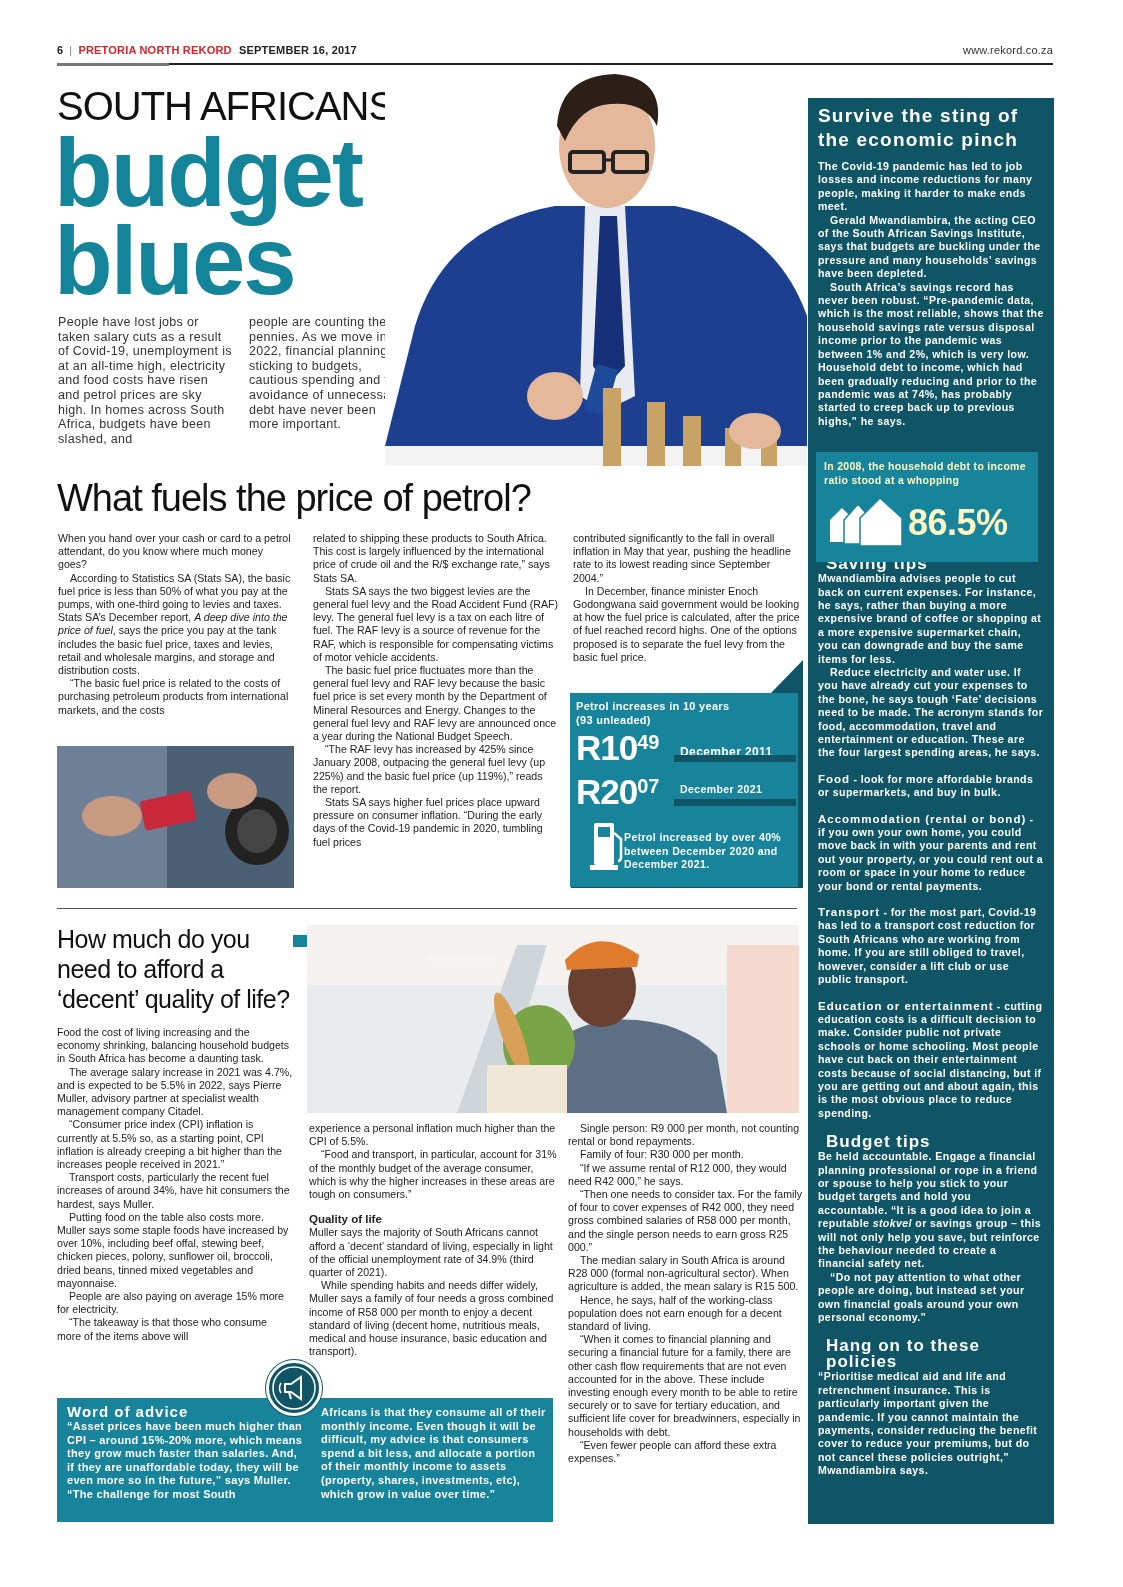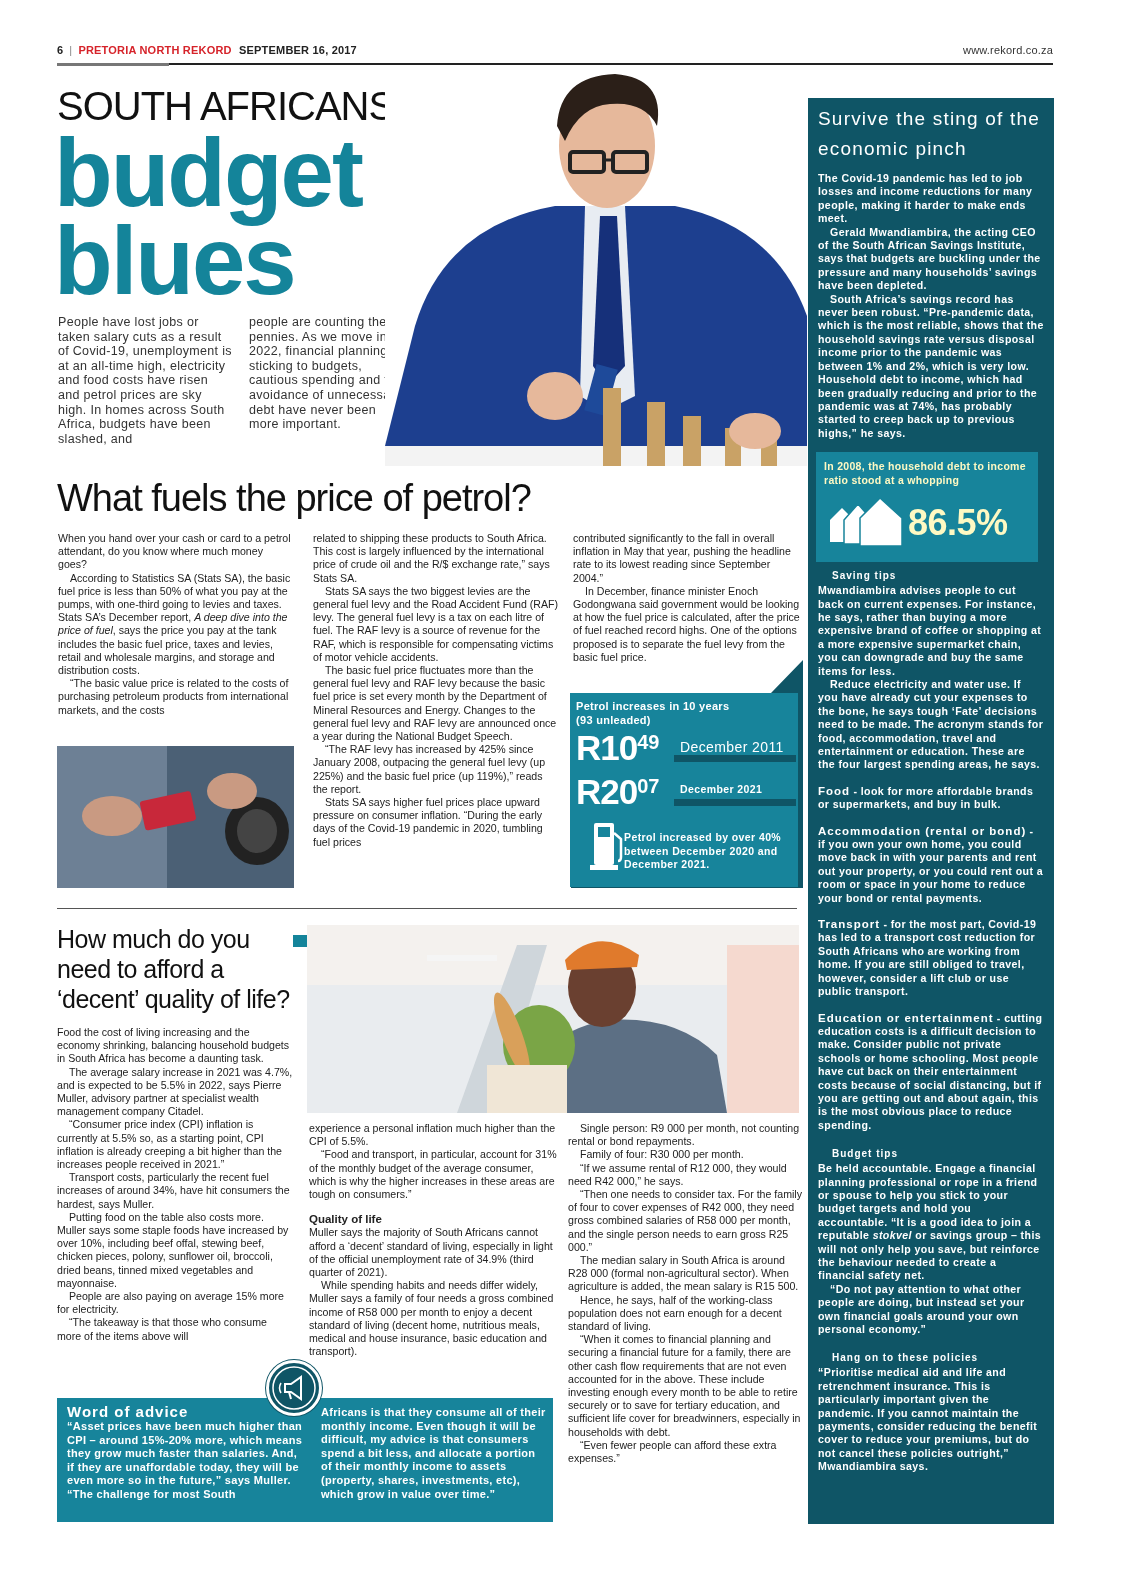--- a/index.html
+++ b/index.html
@@ -15,25 +15,25 @@
 .kicker{left:57px;top:86px;font-size:40px;font-weight:normal;color:#111;letter-spacing:-1px;line-height:40px}
 .big{left:54px;font-size:96px;font-weight:bold;color:#14849a;letter-spacing:-2px;line-height:86px}
 .intro{font-size:12.5px;line-height:14.6px;color:#333;letter-spacing:0.3px}
 .photo{overflow:hidden}
 .body-text{font-size:10.6px;line-height:13.2px;color:#222;text-align:left}
 .body-text p{text-indent:12px}
 .body-text p.first{text-indent:0}
 .h2{font-size:38px;color:#111;letter-spacing:-1px;line-height:40px}
 .h3{font-size:25px;color:#111;line-height:30px;letter-spacing:-0.5px}
 .sidebar{left:808px;top:98px;width:246px;height:1426px;background:#0f5566;color:#fff}
-.sidebar .title{font-size:19px;font-weight:normal;letter-spacing:1.2px;line-height:30px;padding:6px 10px 0 10px}
+.sidebar .title{font-size:19px;font-weight:bold;letter-spacing:1.2px;line-height:24px;padding:6px 10px 0 10px}
 .sidebar .st{font-size:10.6px;font-weight:bold;line-height:13.4px;letter-spacing:0.4px;padding:0 10px}
 .sidebar .st p{text-indent:12px}
 .sidebar .st p.first{text-indent:0}
-.sidebar .sh{font-size:10px;font-weight:bold;letter-spacing:1px;line-height:16px;padding:0 24px}
+.sidebar .sh{font-size:17px;font-weight:bold;letter-spacing:1px;line-height:16px;padding:0 18px}
 .statbox{left:816px;top:452px;width:222px;height:110px;background:#17849b;color:#fef9c3}
 .fuelbox{left:570px;top:693px;width:228px;height:194px;background:#17849b;color:#fff}
 .advice{left:57px;top:1398px;width:496px;height:124px;background:#17849b;color:#fff}
 .advice .col{position:absolute;top:6px;font-size:11px;font-weight:bold;line-height:13.6px;letter-spacing:0.3px}
 .divider{height:1px;background:#555}
 </style>
 </head>
 <body>
 
 <div class="abs hdr">
@@ -73,21 +73,21 @@
     </g>
     <ellipse cx="370" cy="365" rx="26" ry="18" fill="#e6b89b"></ellipse>
   </svg>
 </div>
 
 <div class="abs h2" style="left:57px;top:478px;width:740px">What fuels the price of petrol?</div>
 
 <div class="abs body-text" style="left:58px;top:532px;width:234px">
   <p class="first">When you hand over your cash or card to a petrol attendant, do you know where much money goes?</p>
   <p><span>According to Statistics SA (Stats SA), the basic fuel price is less than 50% of what you pay at the pumps, with one-third going to levies and taxes. Stats SA’s December report, </span><i>A deep dive into the price of fuel</i><span>, says the price you pay at the tank includes the basic fuel price, taxes and levies, retail and wholesale margins, and storage and distribution costs.</span></p>
-  <p>“The basic value price is related to the costs of purchasing petroleum products from international markets, and the costs</p>
+  <p>“The basic fuel price is related to the costs of purchasing petroleum products from international markets, and the costs</p>
 </div>
 
 <div class="abs photo" style="left:57px;top:746px;width:237px;height:142px;background:#5a6f82">
   <svg width="237" height="142">
     <rect width="237" height="142" fill="#4b6075"></rect>
     <rect x="0" y="0" width="110" height="142" fill="#6d8095"></rect>
     <ellipse cx="200" cy="85" rx="32" ry="34" fill="#222"></ellipse>
     <ellipse cx="200" cy="85" rx="20" ry="22" fill="#444"></ellipse>
     <rect x="85" y="50" width="52" height="30" rx="3" fill="#c8283a" transform="rotate(-12 110 65)"></rect>
     <ellipse cx="55" cy="70" rx="30" ry="20" fill="#c99a82"></ellipse>
@@ -111,21 +111,21 @@
 <svg class="abs" style="left:535px;top:660px" width="270" height="230">
   <polygon points="0,228 36,228 36,33 236,33 268,0 268,228" fill="#0f5566"></polygon>
 </svg>
 <div class="abs fuelbox">
   <div style="position:absolute;left:6px;top:6px;font-size:11px;font-weight:bold;line-height:14px;letter-spacing:0.3px">
     <div>Petrol increases in 10 years</div>
     <div>(93 unleaded)</div>
   </div>
   <div style="position:absolute;left:6px;top:36px;height:40px;width:220px">
     <span style="font-size:35px;font-weight:bold;letter-spacing:-1px;line-height:38px">R10</span><sup style="font-size:20px;font-weight:bold;vertical-align:top;position:relative;top:2px">49</sup>
-    <span style="position:absolute;left:104px;top:10px;font-size:14px;font-weight:normal;letter-spacing:0.4px">December 2011</span>
+    <span style="position:absolute;left:104px;top:16px;font-size:12px;font-weight:bold;letter-spacing:0.4px">December 2011</span>
     <div style="position:absolute;left:98px;top:26px;width:122px;height:7px;background:#0f5566"></div>
   </div>
   <div style="position:absolute;left:6px;top:80px;height:40px;width:220px">
     <span style="font-size:35px;font-weight:bold;letter-spacing:-1px;line-height:38px">R20</span><sup style="font-size:20px;font-weight:bold;vertical-align:top;position:relative;top:2px">07</sup>
     <span style="position:absolute;left:104px;top:10px;font-size:10.5px;font-weight:bold;letter-spacing:0.4px">December 2021</span>
     <div style="position:absolute;left:98px;top:26px;width:122px;height:7px;background:#0f5566"></div>
   </div>
   <svg style="position:absolute;left:20px;top:128px" width="36" height="50">
     <rect x="4" y="2" width="20" height="42" rx="2" fill="#fff"></rect>
     <rect x="8" y="6" width="12" height="10" fill="#17849b"></rect>

